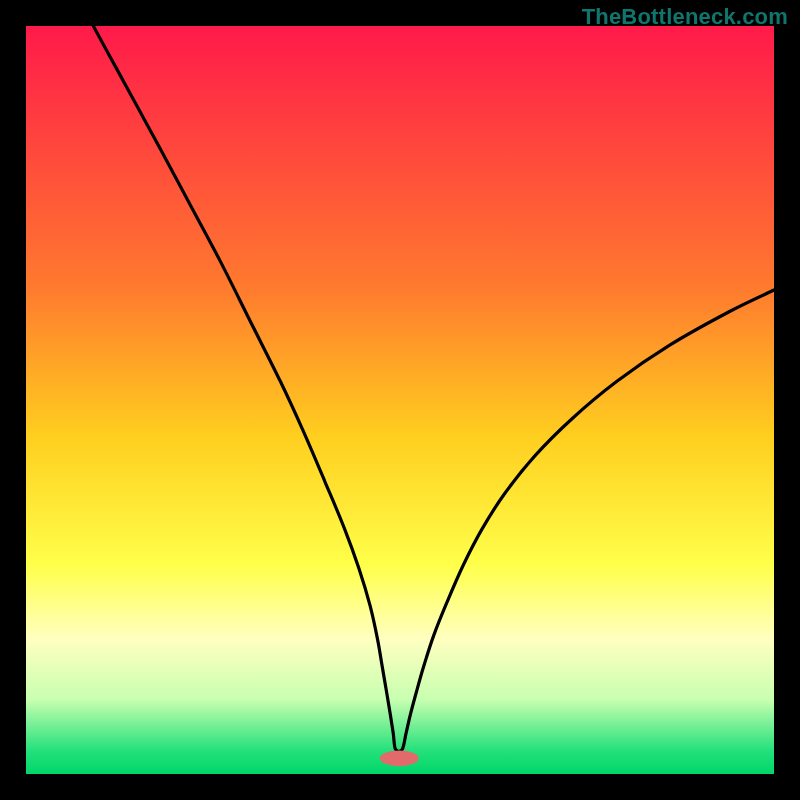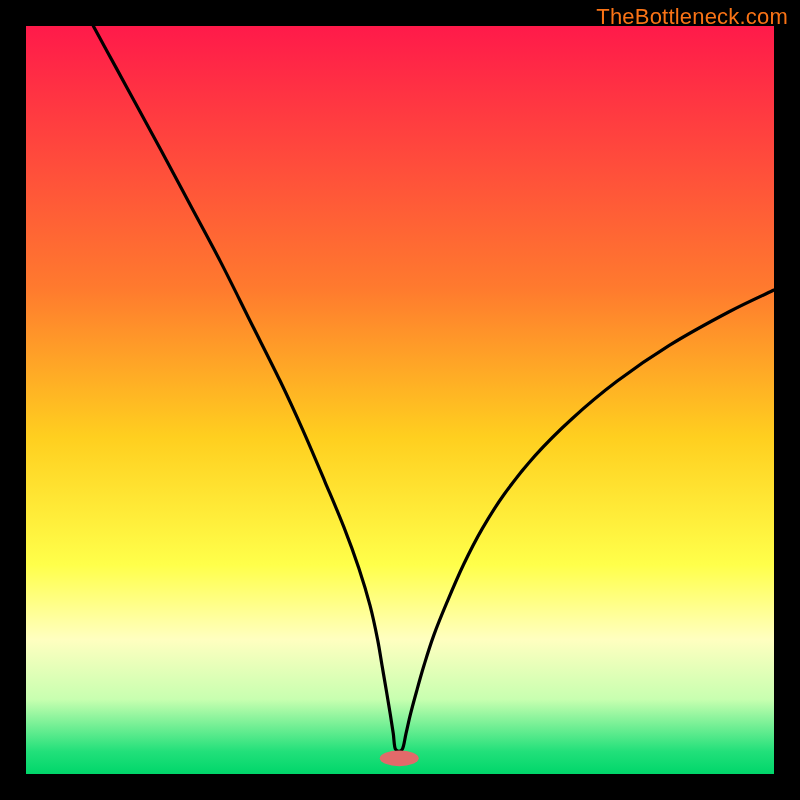--- a/index.html
+++ b/index.html
@@ -14,23 +14,23 @@
   .frame {
     position: relative;
     width: 800px;
     height: 800px;
     background: #000;
   }
   .watermark {
     position: absolute;
     top: 4px;
     right: 12px;
-    color: #f97316;
+    color: #0f766e;
     font-size: 22px;
-    font-weight: 400;
+    font-weight: 700;
     letter-spacing: 0.2px;
     z-index: 20;
   }
   .plot-area {
     position: absolute;
     left: 26px;
     top: 26px;
     width: 748px;
     height: 748px;
   }

